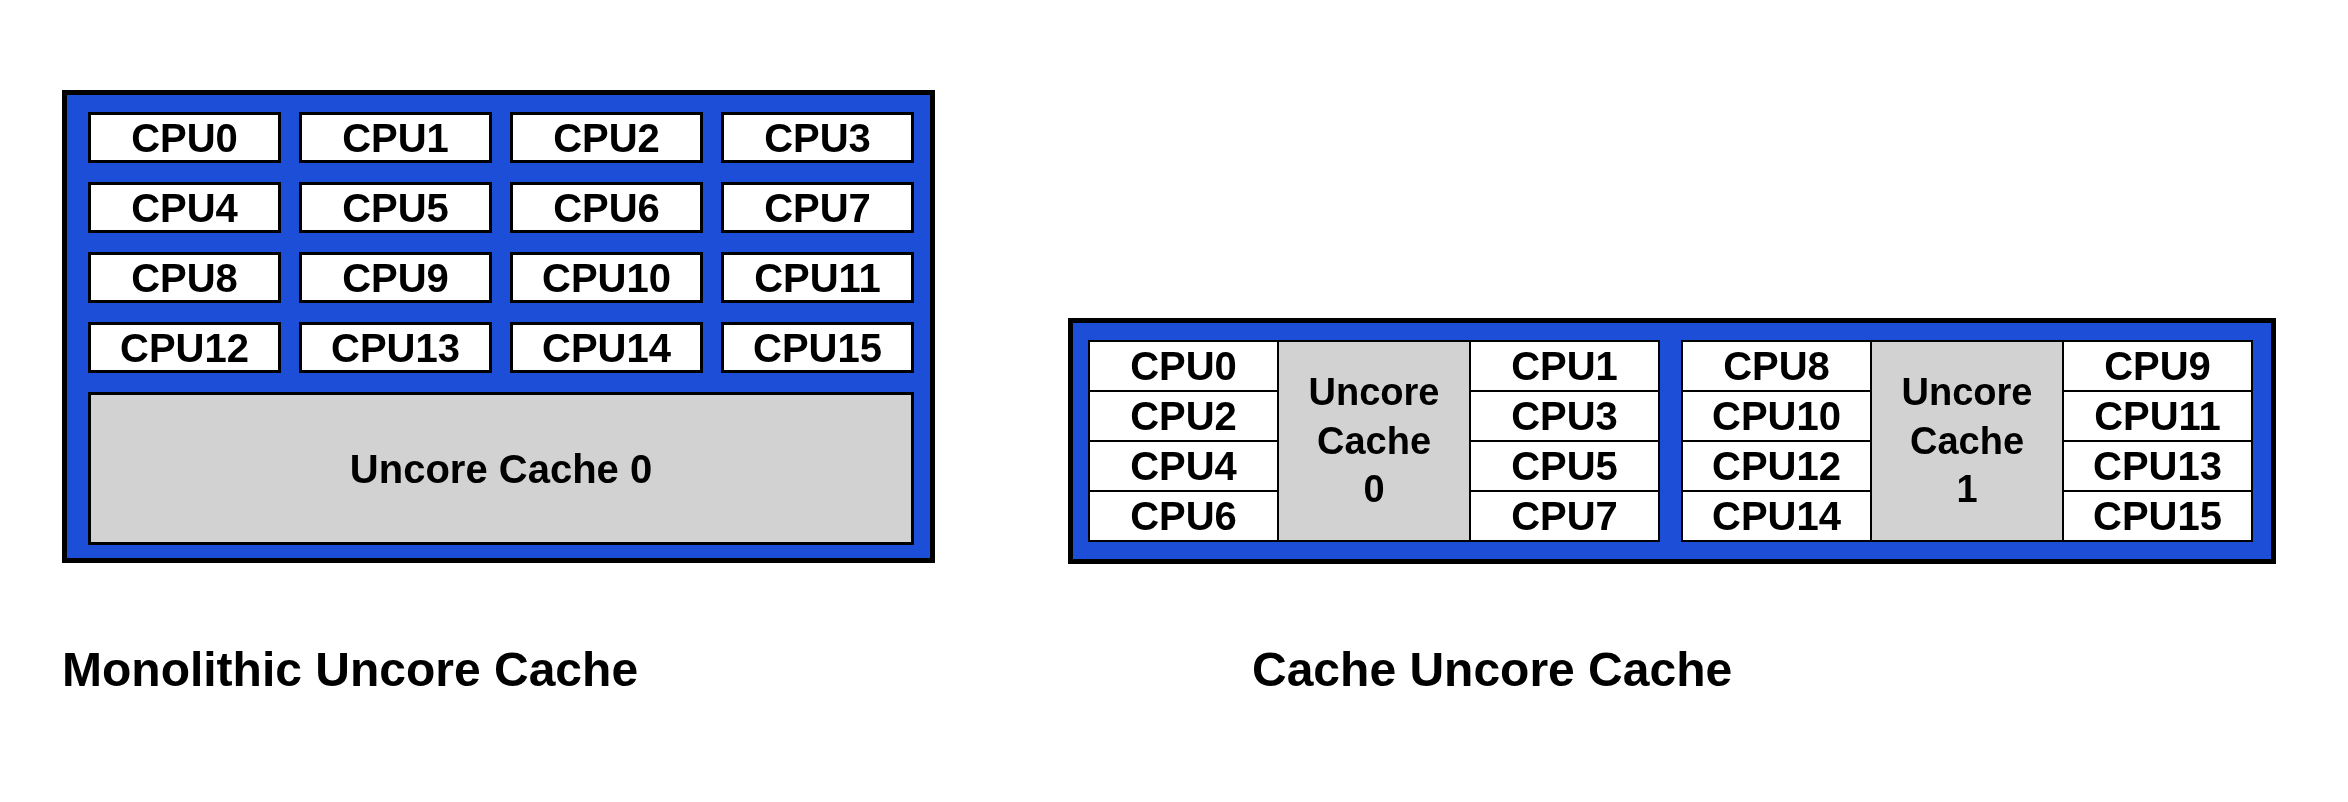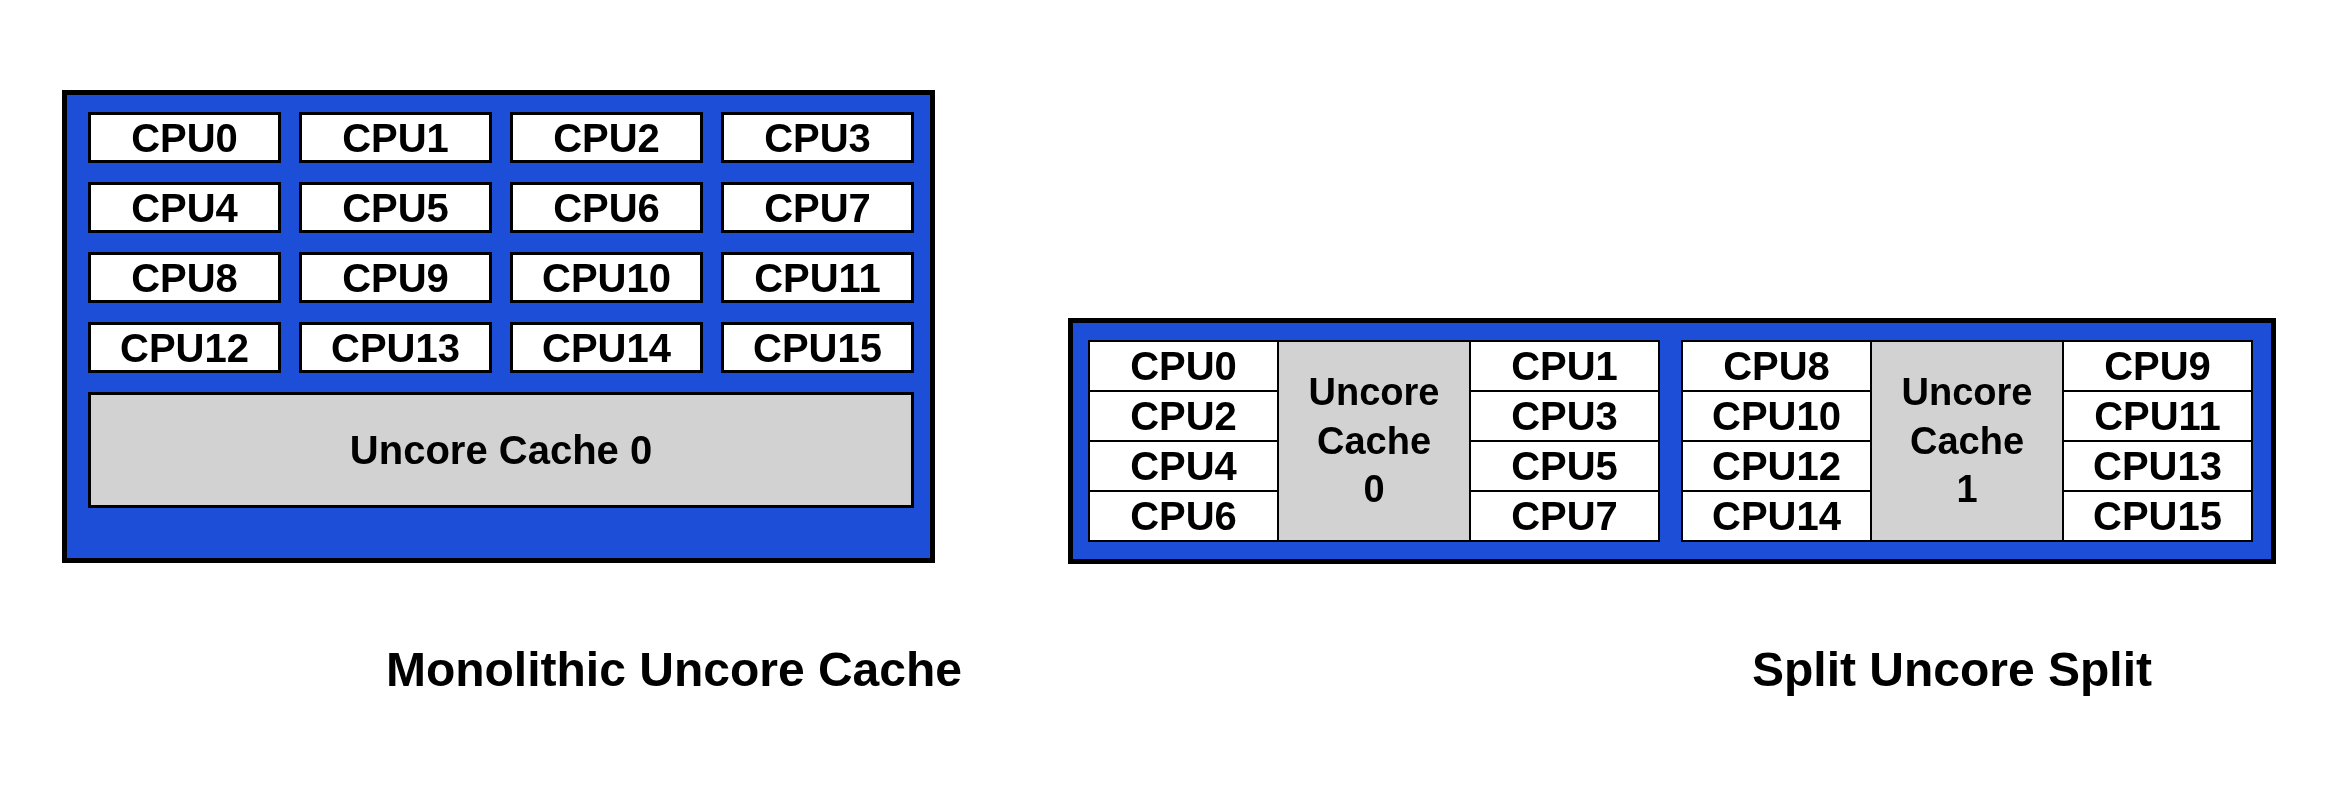--- a/index.html
+++ b/index.html
@@ -48,21 +48,21 @@
     align-items: center;
     justify-content: center;
     font-size: 40px;
     line-height: 1;
   }
   .uncore-mono {
     position: absolute;
     left: 21px;
     top: 297px;
     width: 826px;
-    height: 116px;
+    height: 153px;
     box-sizing: border-box;
     border: 3px solid #000000;
     background: var(--cache-fill, #d2d2d2);
     display: flex;
     align-items: center;
     justify-content: center;
     font-size: 40px;
     line-height: 1;
   }
 
@@ -100,21 +100,21 @@
     flex-direction: column;
     font-size: 38px;
     line-height: 1.28;
   }
 
   
   .caption {
     position: absolute;
     top: 644px;
     width: 900px;
-    text-align: right;
+    text-align: left;
     font-size: 48px;
     line-height: 1.1;
     white-space: nowrap;
   }
   .caption-mono { left: 62px; }
   .caption-split { left: 1252px; }
 </style>
 </head>
 <body>
 
@@ -173,16 +173,16 @@
             <div>Uncore</div>
             <div>Cache</div>
             <div>1</div>
           </div>
           <div class="cell" style="grid-area: 1 / 3;">CPU9</div>
           <div class="cell" style="grid-area: 2 / 3;">CPU11</div>
           <div class="cell" style="grid-area: 3 / 3;">CPU13</div>
           <div class="cell" style="grid-area: 4 / 3;">CPU15</div>
         </div>
       </div>
-    <div class="caption caption-split">Split Uncore Split</div>
+    <div class="caption caption-split">Cache Uncore Cache</div>
   </section>
 
 </main>
 
 </body></html>

